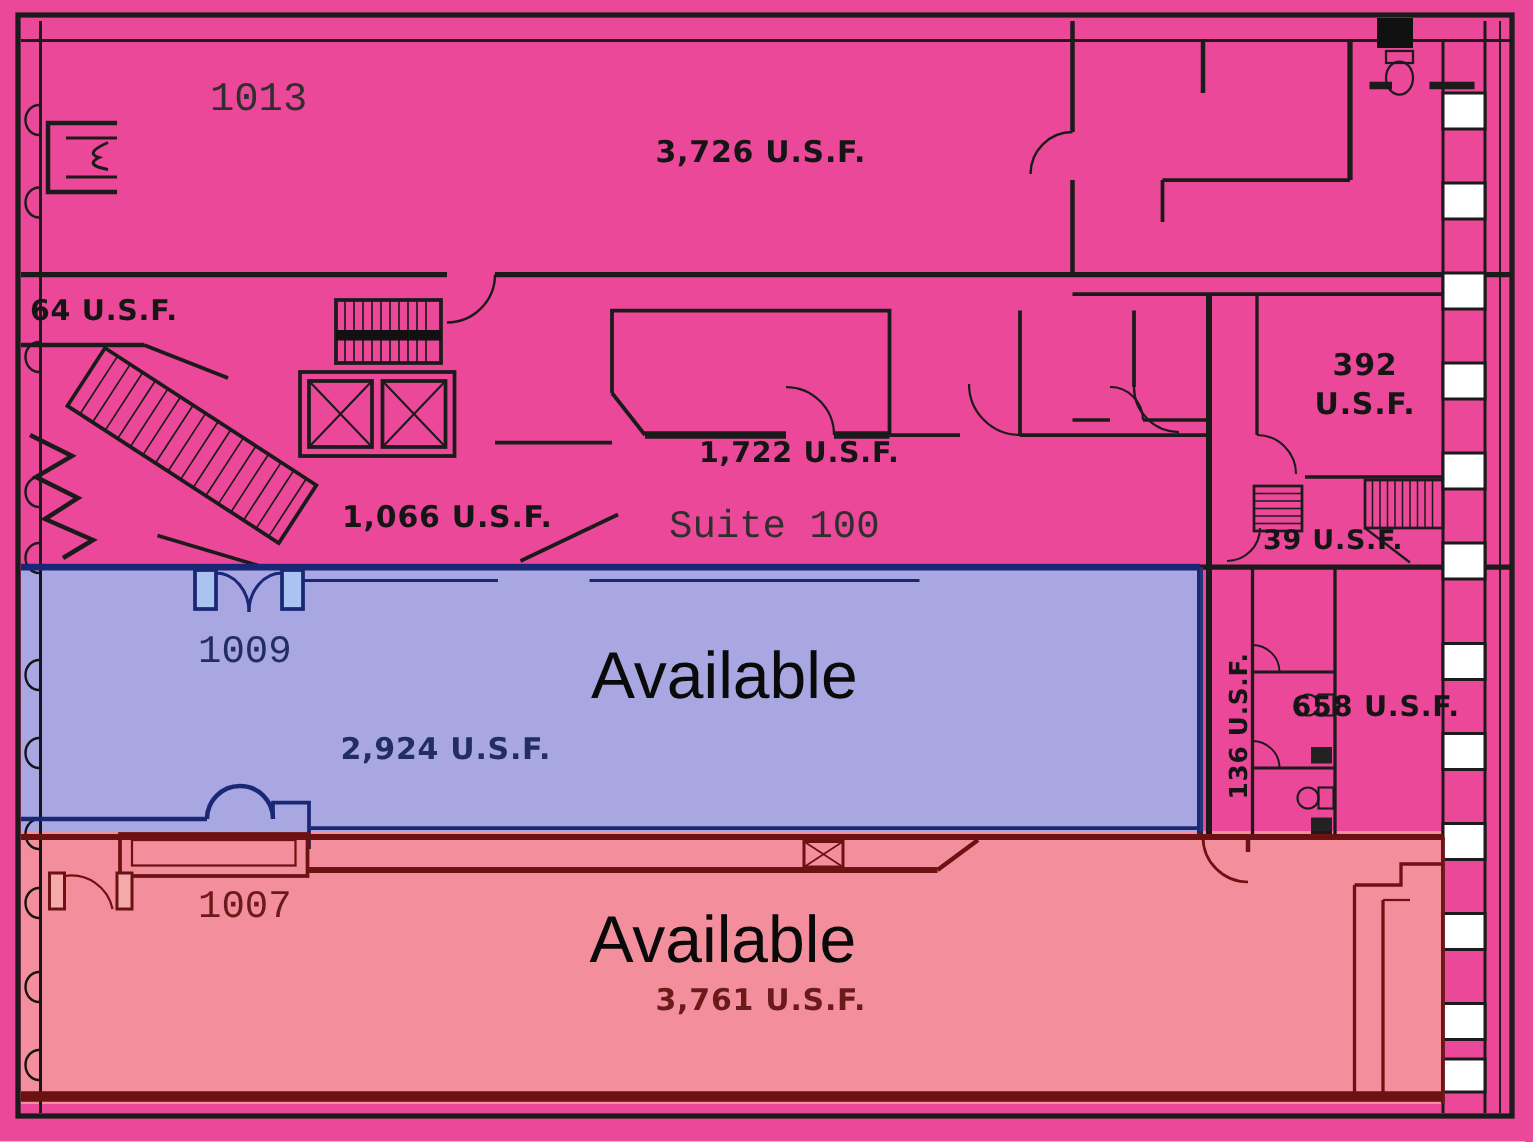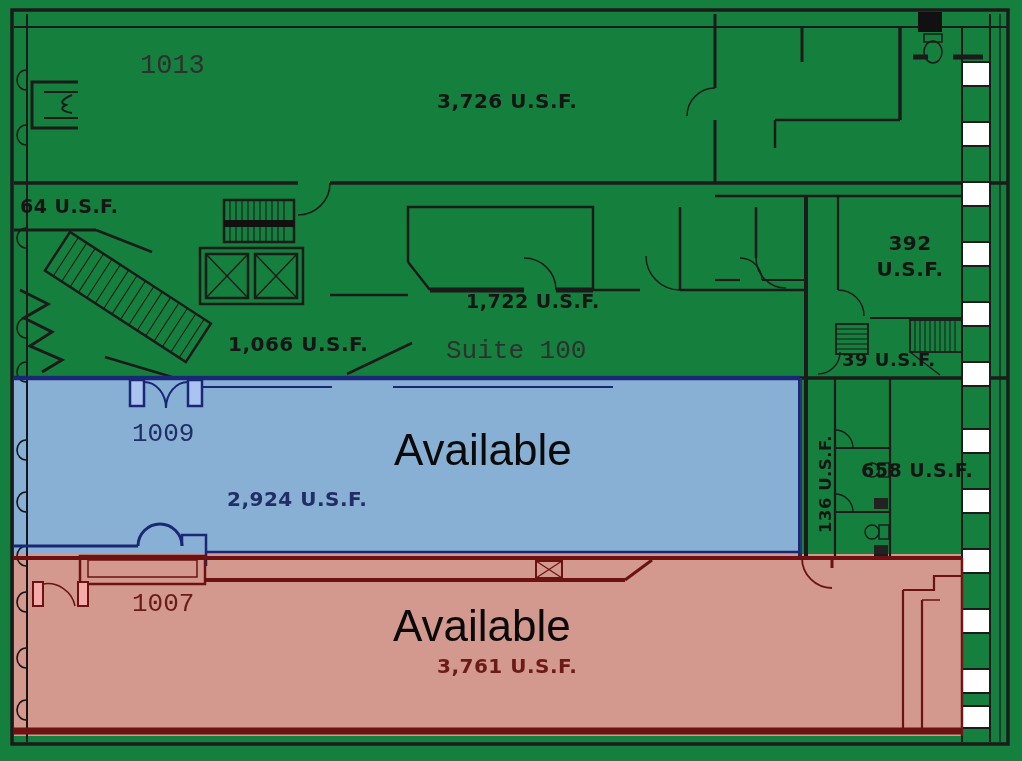--- a/index.html
+++ b/index.html
@@ -1,16 +1,16 @@
 <!DOCTYPE html>
 <html><head>
 <meta charset="utf-8">
 <style>
   html,body{margin:0;padding:0;background:#ffffff;width:1022px;height:761px;overflow:hidden;}
-  .stage{position:relative;width:1022px;height:761px;background:#15803d;}
+  .stage{position:relative;width:1022px;height:761px;background:#ec4899;}
   svg{display:block;}
   text{user-select:none;}
   .hand{font-family:"DejaVu Sans",sans-serif;font-weight:700;letter-spacing:.5px;}
   .mono{font-family:"Liberation Mono","DejaVu Sans Mono",monospace;font-weight:400;}
   .clean{font-family:"Liberation Sans",sans-serif;font-weight:400;}
 </style>
 </head>
 <body>
 
 <div class="stage">

